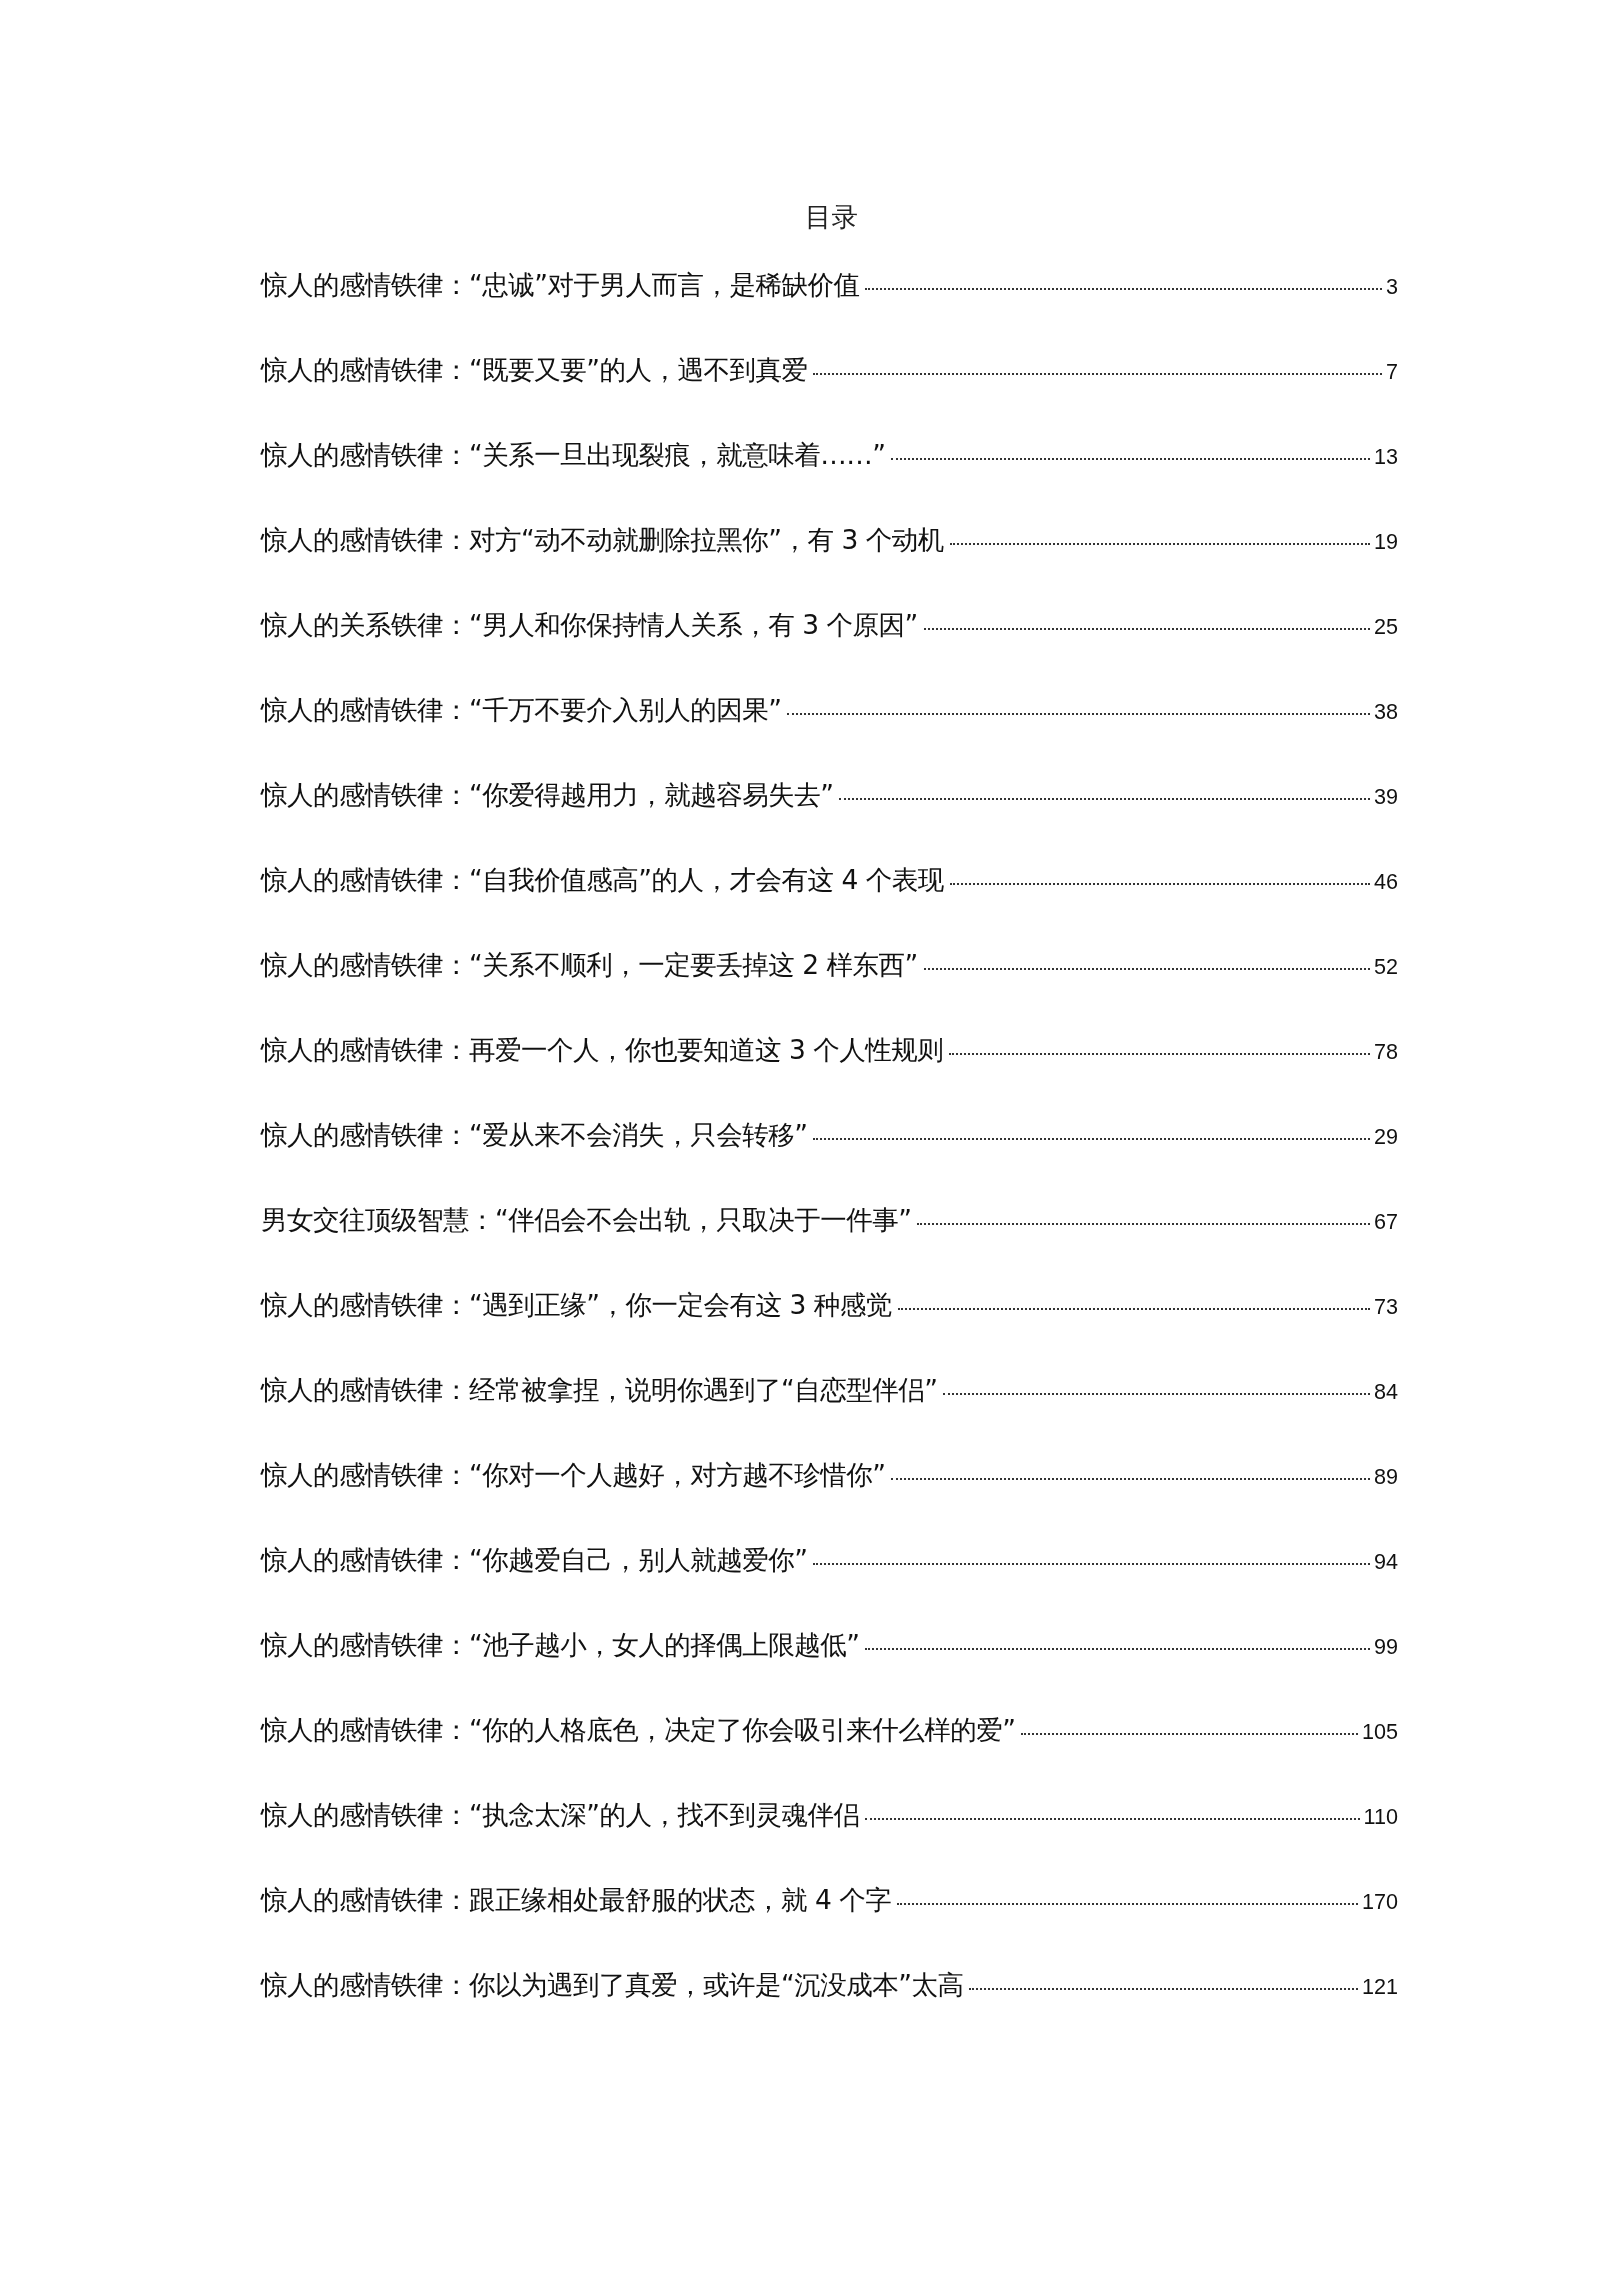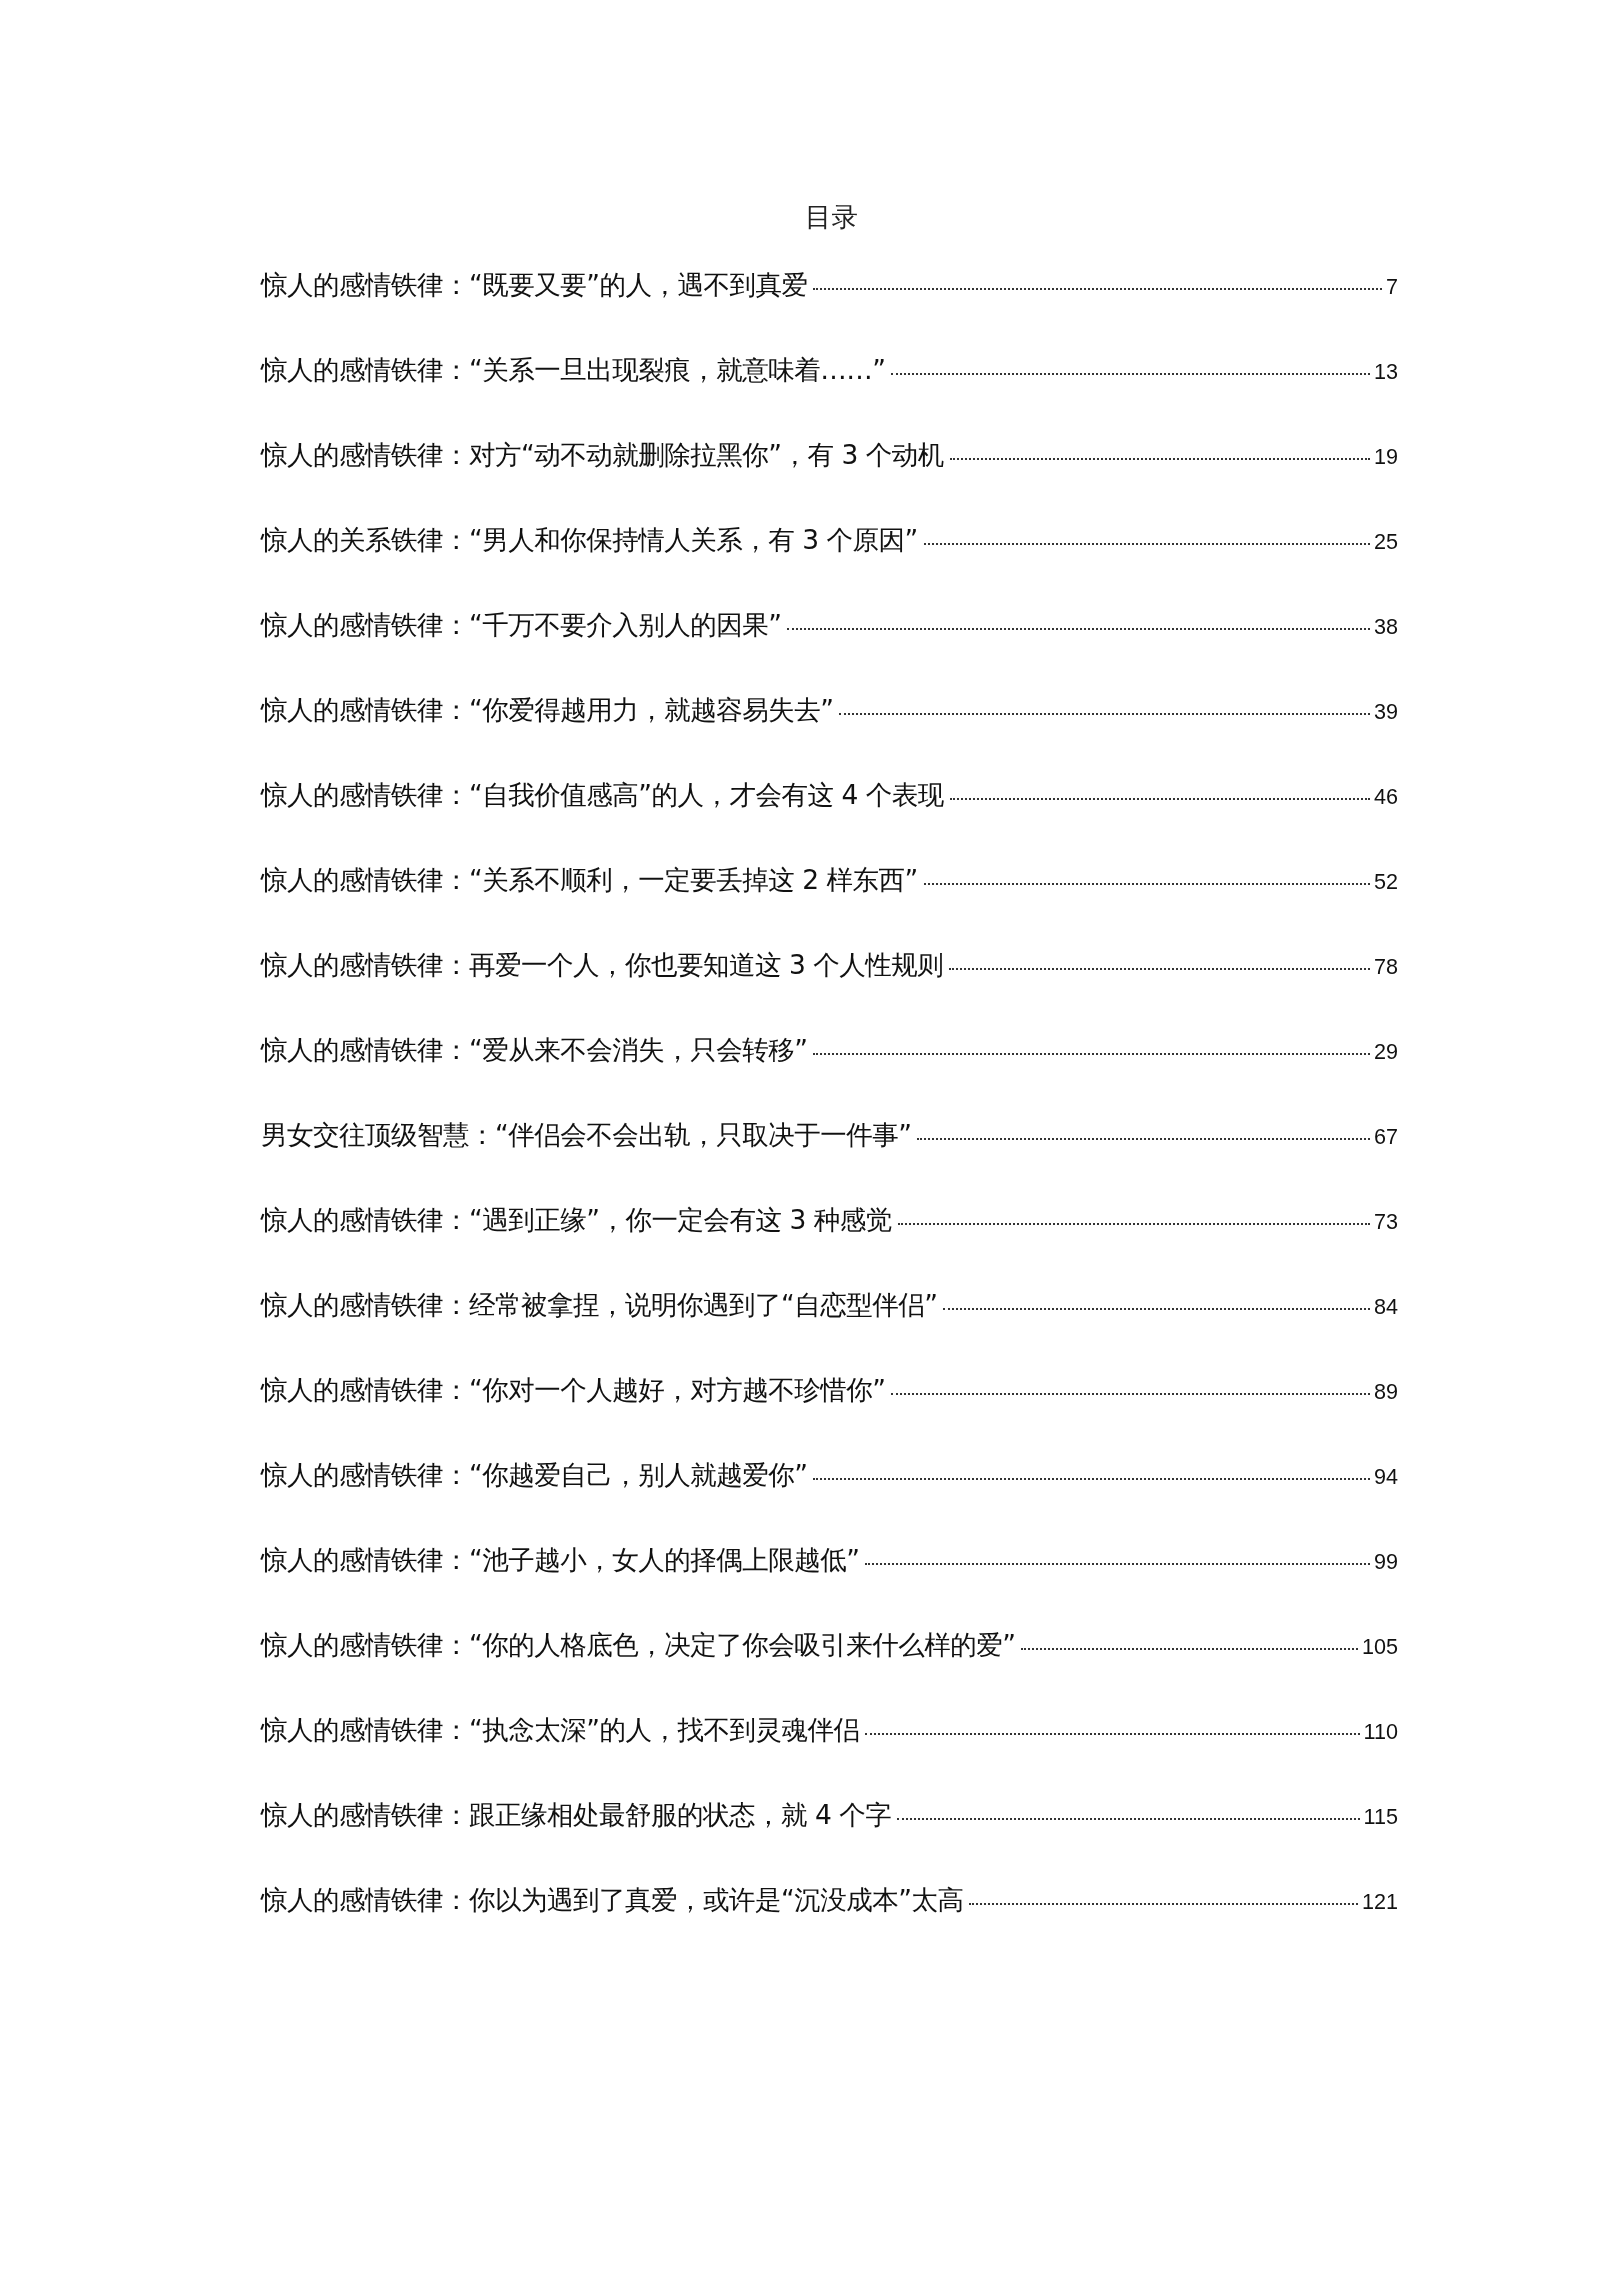--- a/index.html
+++ b/index.html
@@ -71,20 +71,25 @@
       text-align: right;
     }
   </style>
 </head>
 <body>
 
 <div class="page">
   <div class="toc-title">目录</div>
 
   <ul class="toc-list">
+    <li class="toc-entry">
+      <span class="entry-title">惊人的感情铁律：“忠诚”对于男人而言，是稀缺价值</span>
+      <span class="leader"></span>
+      <span class="page-num">3</span>
+    </li>
     <li class="toc-entry">
       <span class="entry-title">惊人的感情铁律：“既要又要”的人，遇不到真爱</span>
       <span class="leader"></span>
       <span class="page-num">7</span>
     </li>
     <li class="toc-entry">
       <span class="entry-title">惊人的感情铁律：“关系一旦出现裂痕，就意味着……”</span>
       <span class="leader"></span>
       <span class="page-num">13</span>
     </li>
@@ -164,21 +169,21 @@
       <span class="page-num">105</span>
     </li>
     <li class="toc-entry">
       <span class="entry-title">惊人的感情铁律：“执念太深”的人，找不到灵魂伴侣</span>
       <span class="leader"></span>
       <span class="page-num">110</span>
     </li>
     <li class="toc-entry">
       <span class="entry-title">惊人的感情铁律：跟正缘相处最舒服的状态，就 4 个字</span>
       <span class="leader"></span>
-      <span class="page-num">115</span>
+      <span class="page-num">170</span>
     </li>
     <li class="toc-entry">
       <span class="entry-title">惊人的感情铁律：你以为遇到了真爱，或许是“沉没成本”太高</span>
       <span class="leader"></span>
       <span class="page-num">121</span>
     </li>
   </ul>
 </div>
 
 

